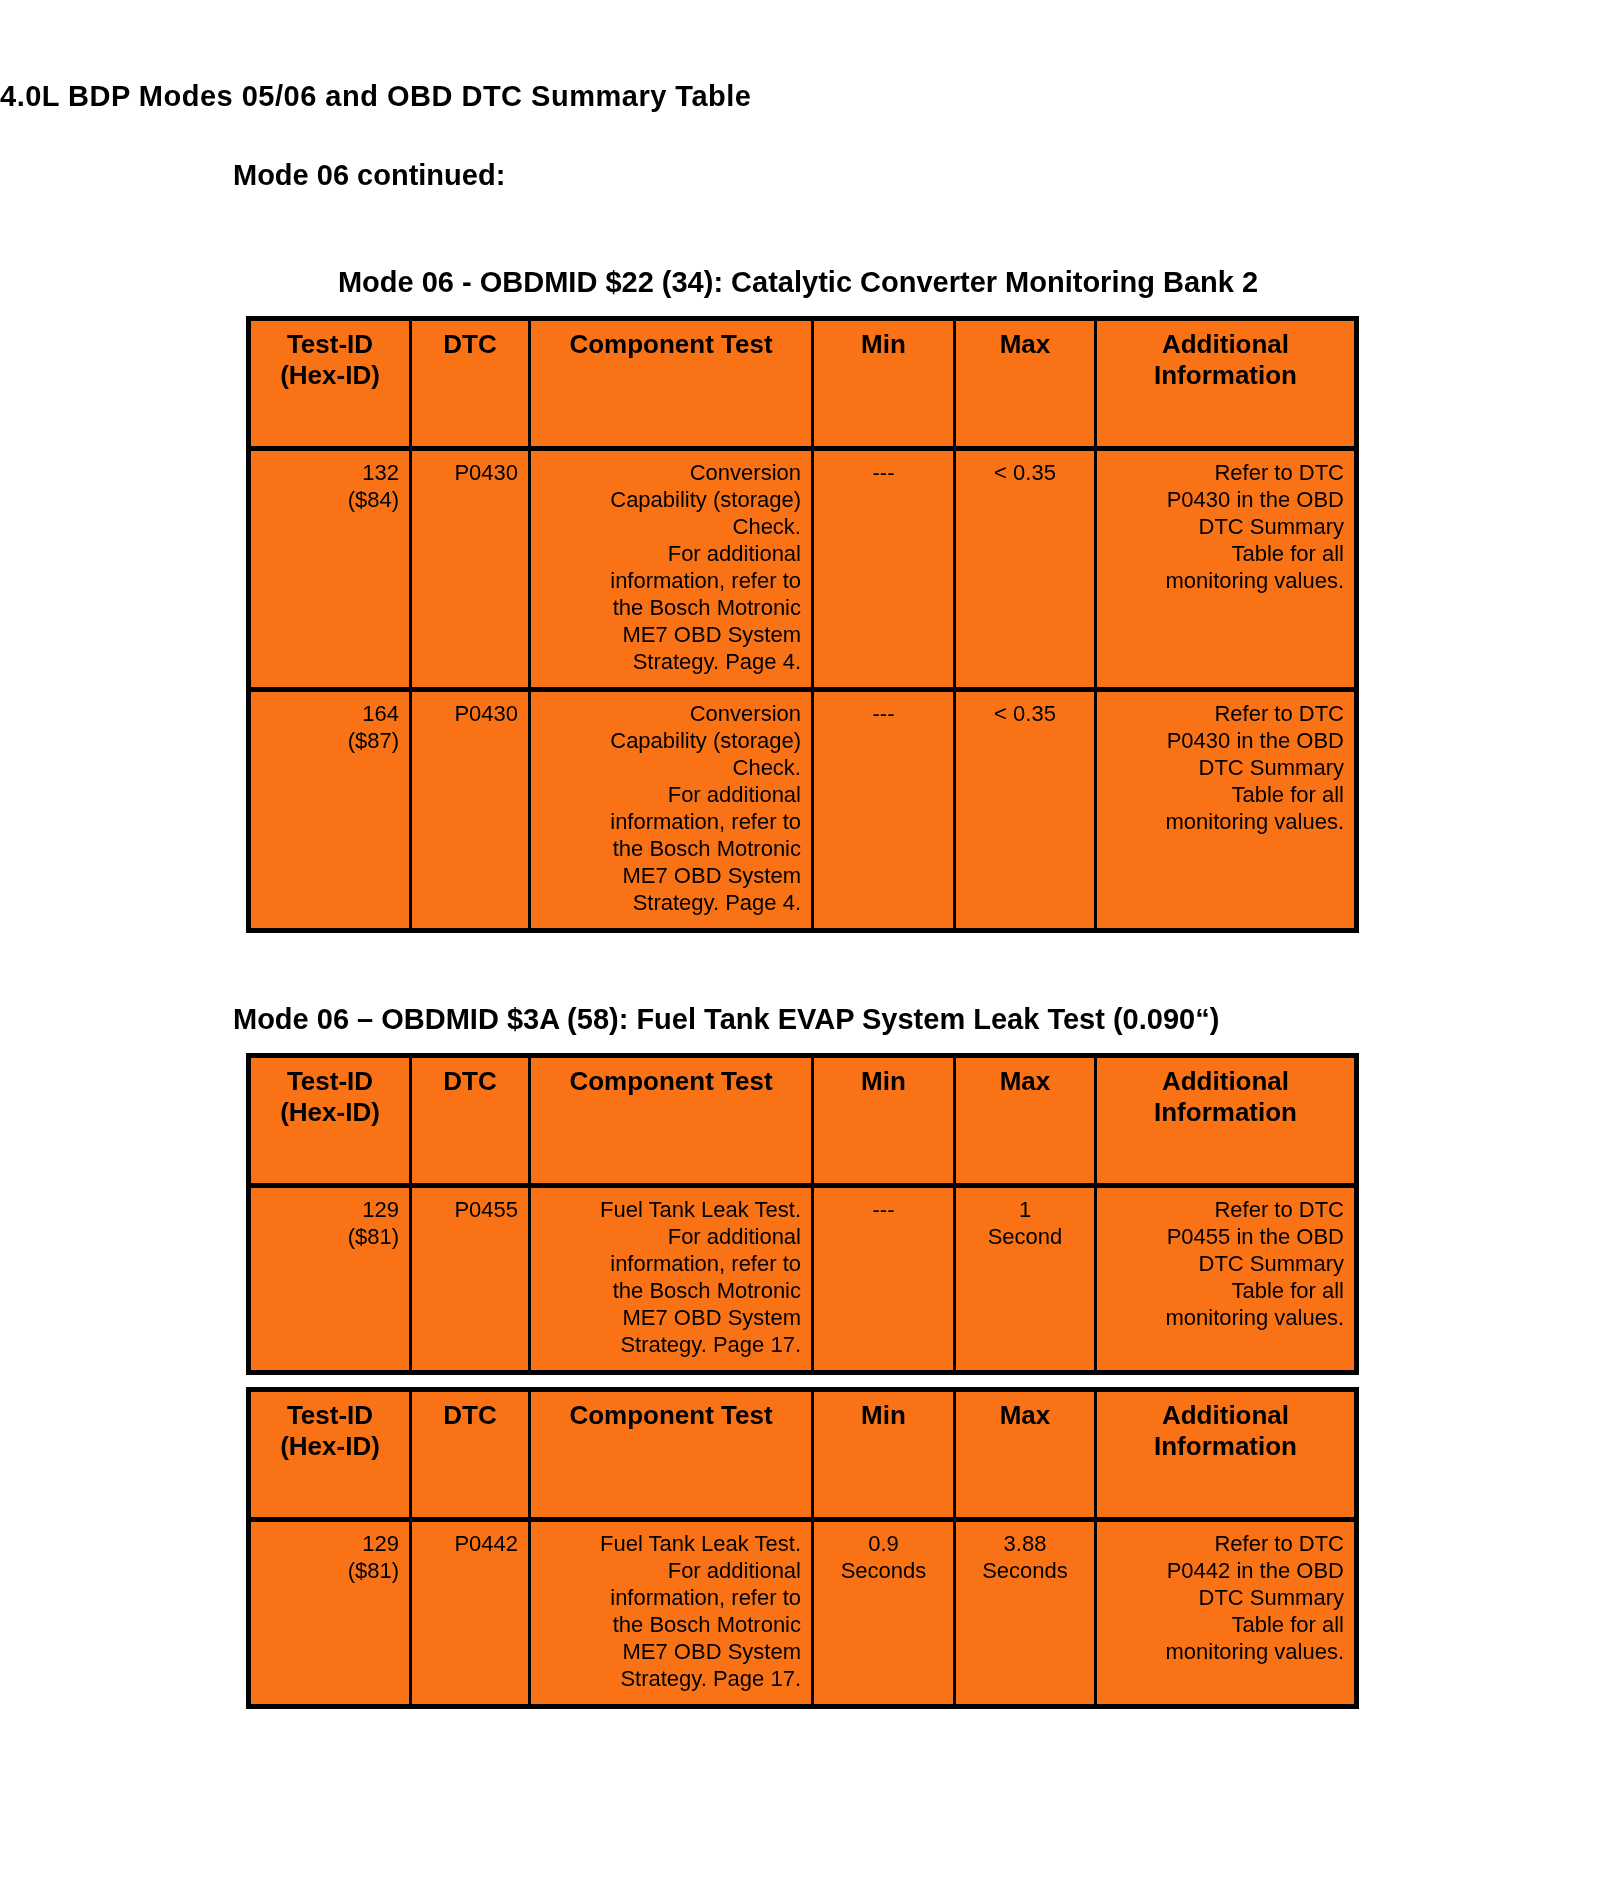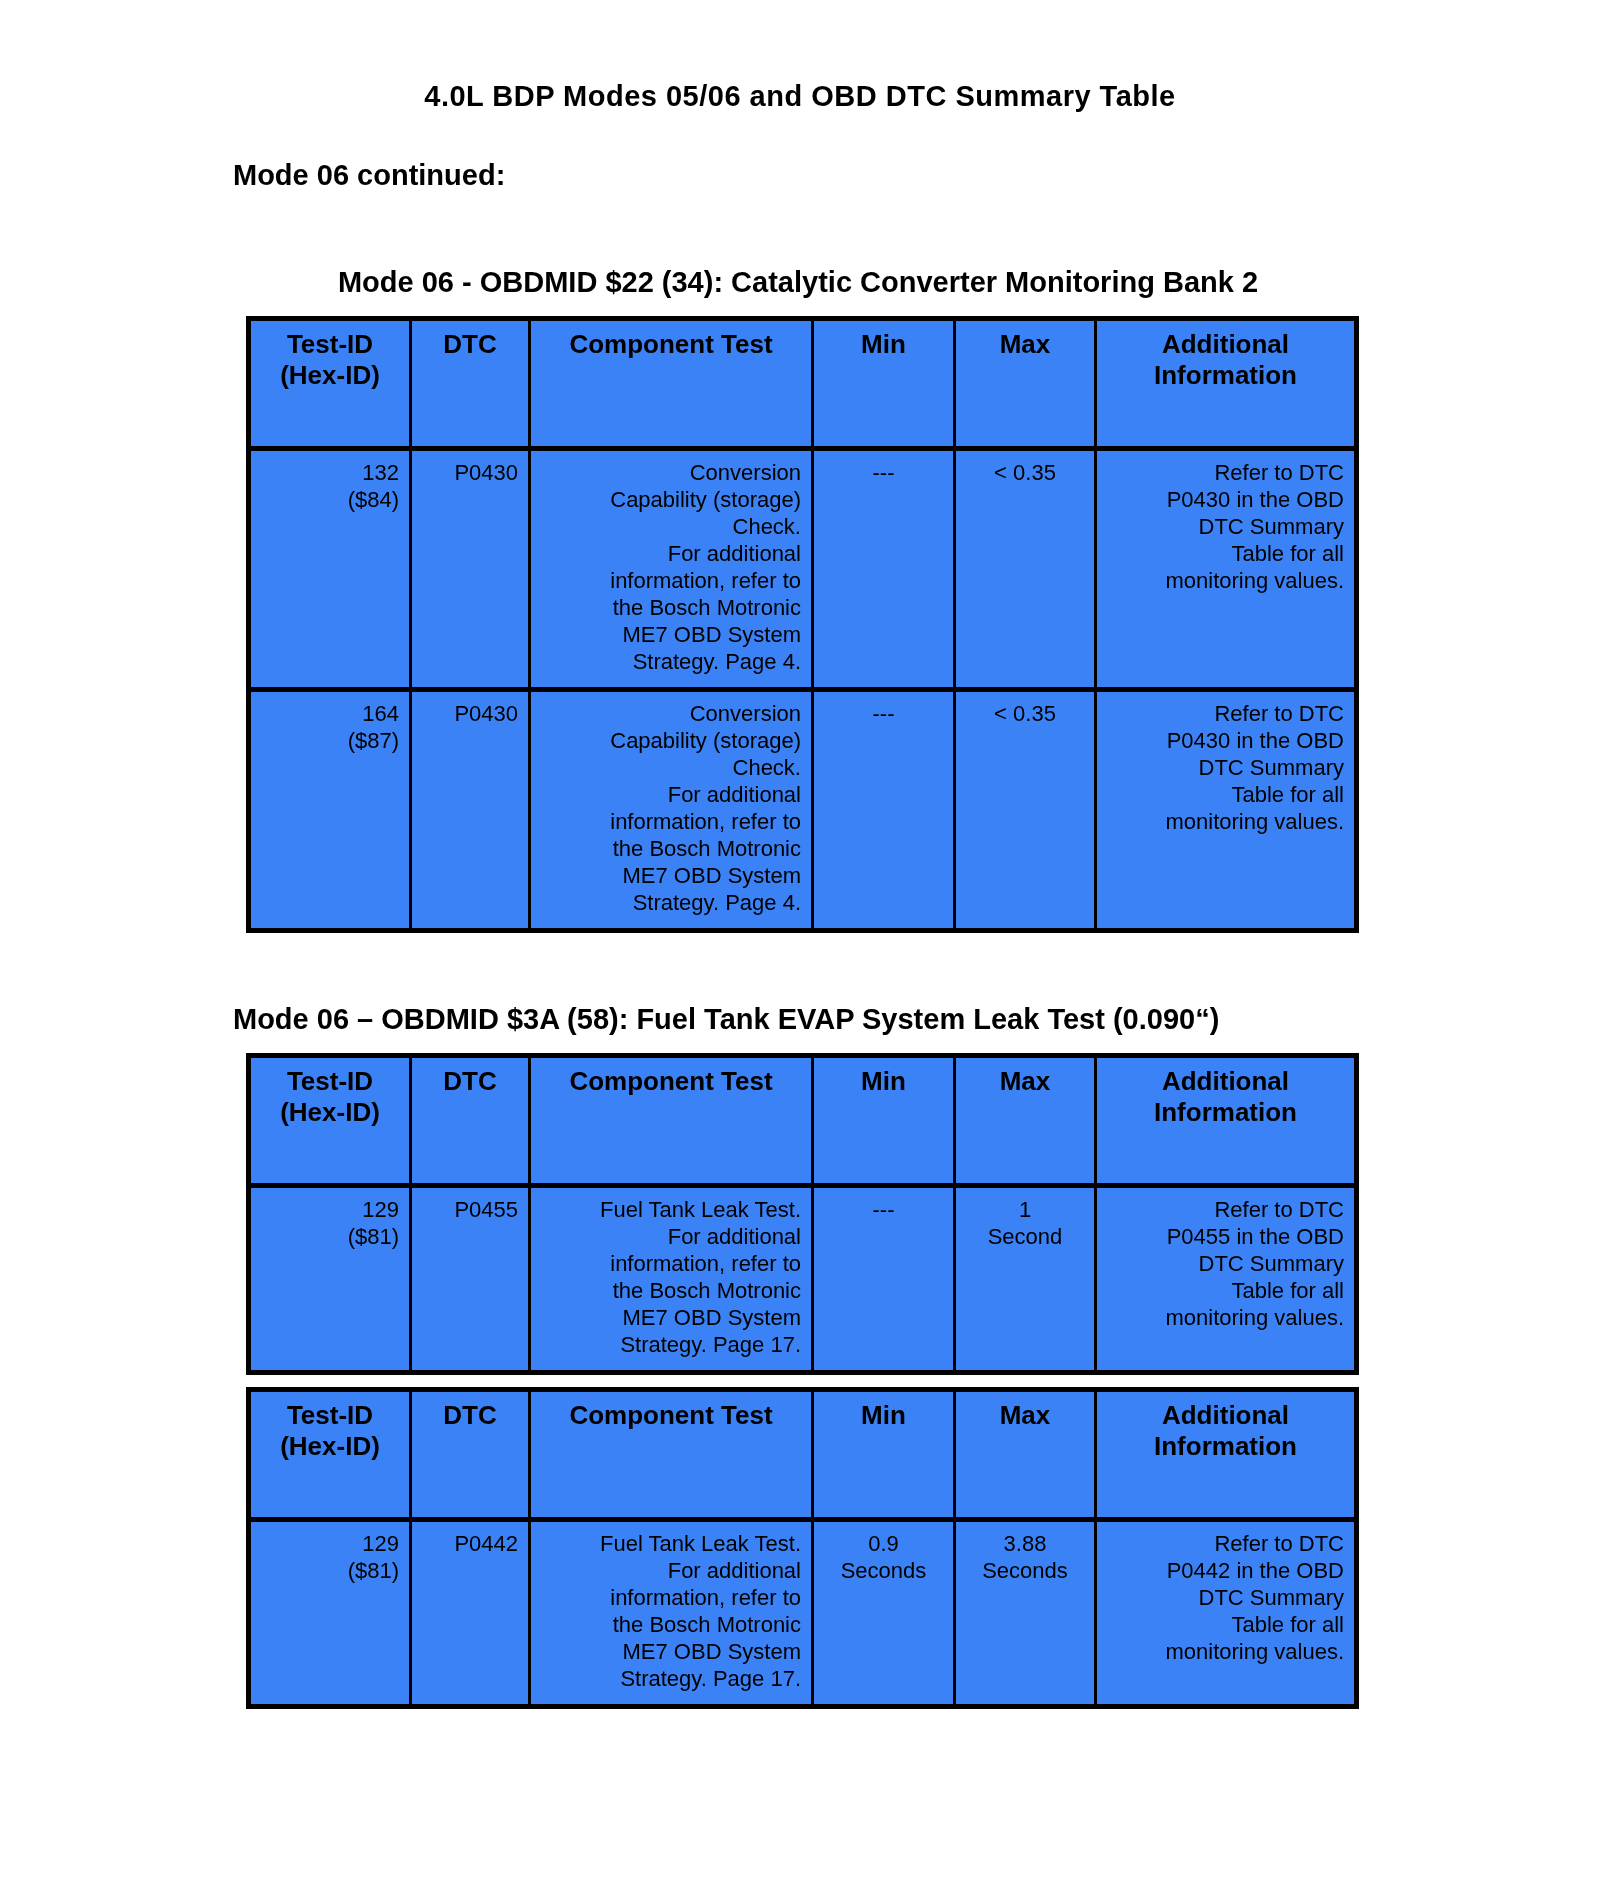--- a/index.html
+++ b/index.html
@@ -5,21 +5,20 @@
   * { margin: 0; padding: 0; box-sizing: border-box; }
   html, body {
     width: 1600px; height: 1904px;
     background: #ffffff;
     font-family: "Liberation Sans", sans-serif;
     color: #000000;
     overflow: hidden;
   }
   .page { padding-top: 80px; }
   .doc-title {
-    text-align: center;
     font-size: 29px; font-weight: bold;
     letter-spacing: 0.5px;
   }
   .content { padding-left: 233px; padding-right: 200px; }
   .subtitle {
     margin-top: 46px;
     font-size: 29px; font-weight: bold;
   }
   .section-heading {
     margin-top: 68px;
@@ -27,21 +26,21 @@
     white-space: pre-line;
     line-height: 36px;
     max-width: 1130px;
   }
   .section-heading.first { margin-top: 72px; text-align: center; }
   table.dtc-table {
     margin-top: 16px; margin-left: 13px;
     border-collapse: collapse;
     table-layout: fixed;
     width: 1108px;
-    background: #3b82f6;
+    background: #f97316;
   }
   table.dtc-table, table.dtc-table th, table.dtc-table td {
     border: 3px solid #000000;
   }
   table.dtc-table { border-width: 5px; }
   table.dtc-table th {
     border-bottom-width: 5px;
     height: 130px;
     vertical-align: top;
     padding-top: 8px;

